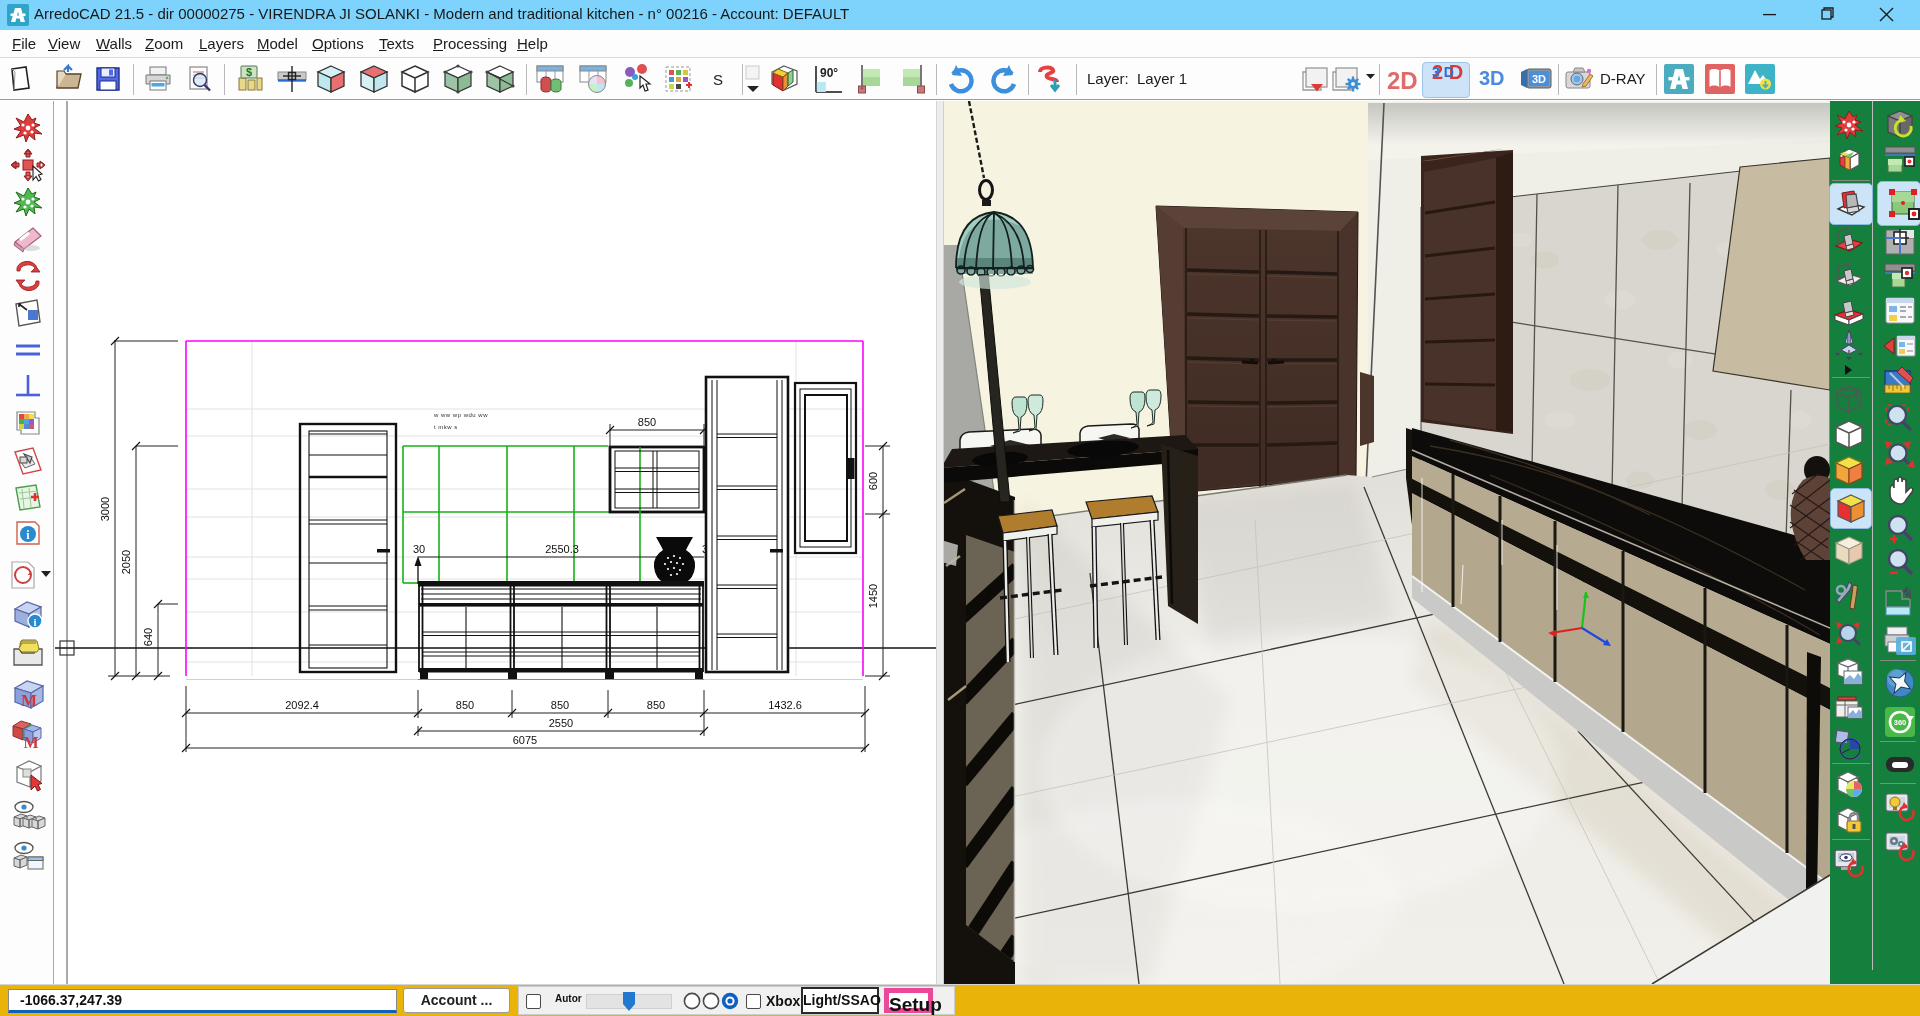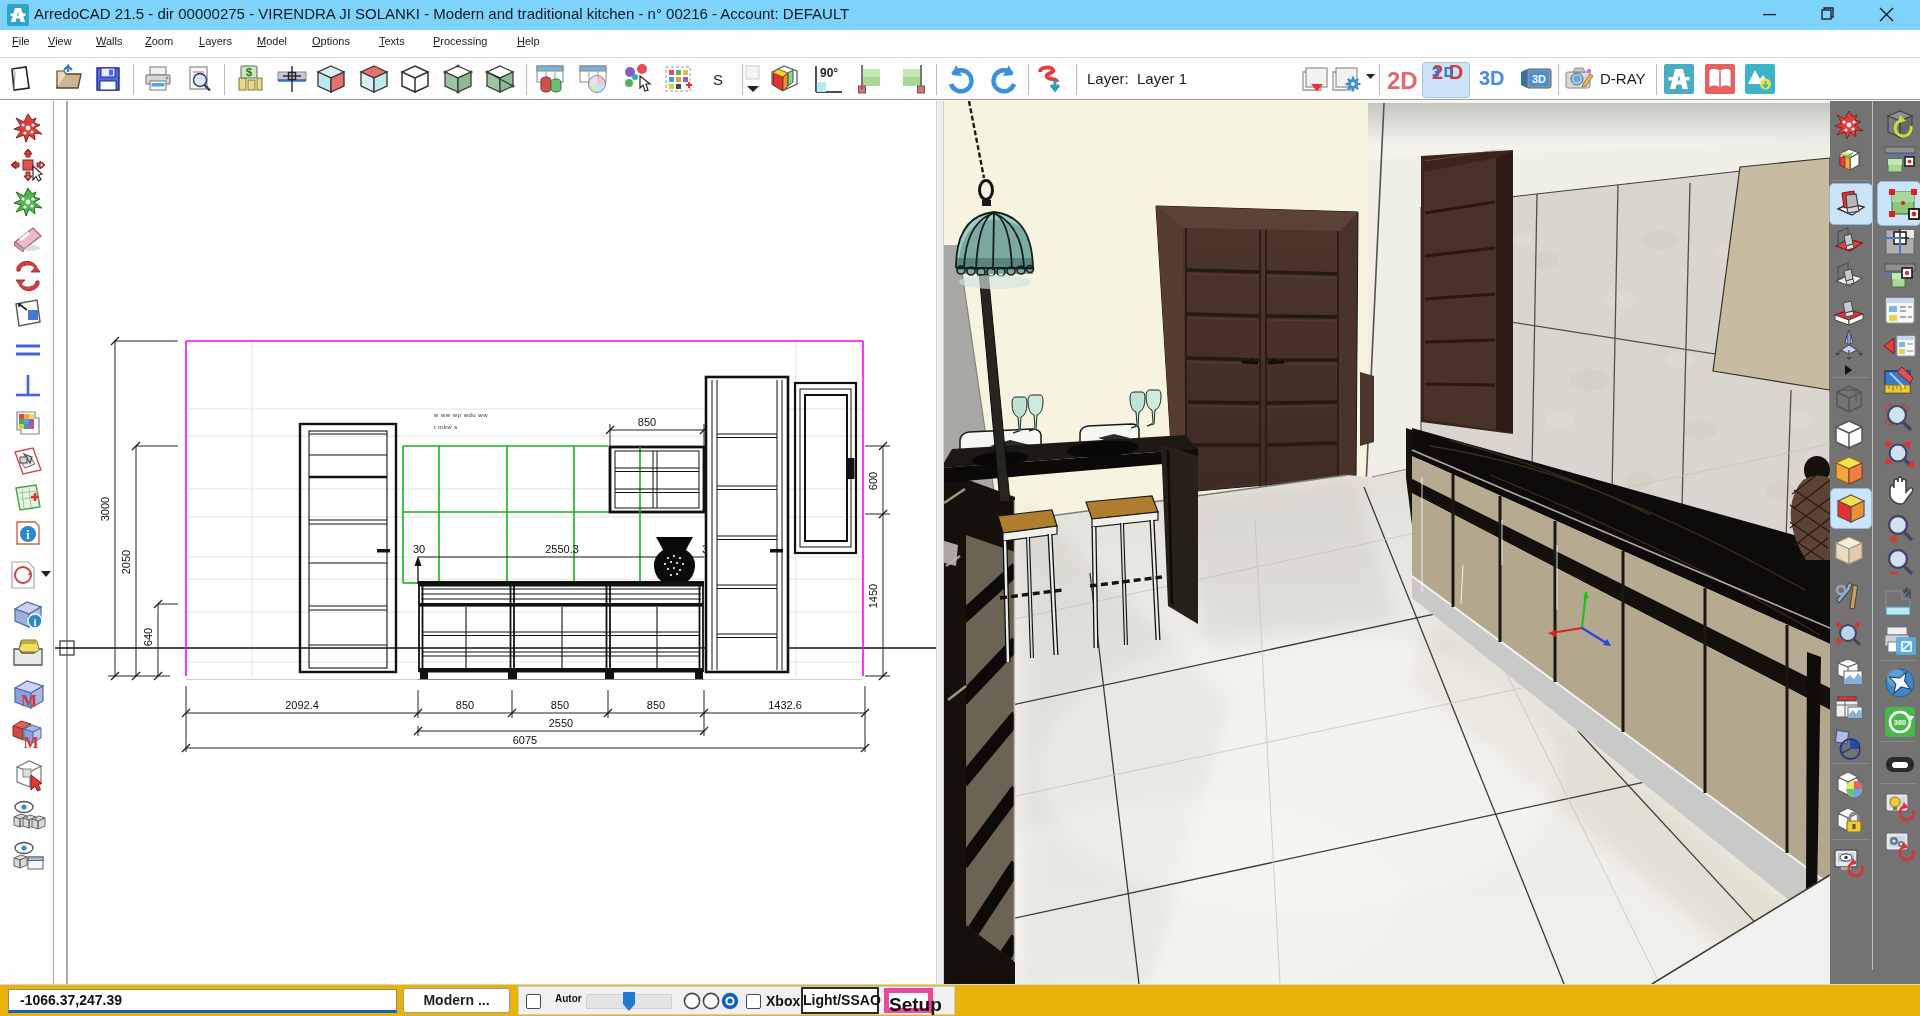--- a/index.html
+++ b/index.html
@@ -1,30 +1,30 @@
 <!DOCTYPE html>
 <html><head>
 <meta charset="utf-8">
 <style>
   * { margin:0; padding:0; box-sizing:border-box; }
   html,body { width:1920px; height:1016px; overflow:hidden; font-family:"Liberation Sans", sans-serif; }
   .abs { position:absolute; }
   #page { position:relative; width:1920px; height:1016px; background:#fff; }
   #titlebar { position:absolute; left:0; top:0; width:1920px; height:30px; background:#7dd3fc; }
   #menubar { position:absolute; left:0; top:30px; width:1920px; height:28px; background:#fdfdfd; border-bottom:1px solid #d7d7d7; }
-  .menuitem { position:absolute; top:5px; font-size:11px; color:#1b1b1b; }
+  .menuitem { position:absolute; top:5px; font-size:15px; color:#1b1b1b; }
   #toolbar { position:absolute; left:0; top:59px; width:1920px; height:41px; background:#fdfdfd; border-bottom:1px solid #9b9b9b; }
   .tsep { position:absolute; top:5px; width:1px; height:31px; background:#b9b9b9; }
   .ticon { position:absolute; top:5px; }
   #leftbar { position:absolute; left:0; top:101px; width:54px; height:883px; background:#fdfdfd; border-right:1px solid #a8a8a8; }
   .licon { position:absolute; left:11px; }
   #canvas2d { position:absolute; left:55px; top:101px; width:881px; height:883px; background:#ffffff; }
   #divider { position:absolute; left:936px; top:101px; width:8px; height:883px; background:#ededed; border-left:1px solid #d4d4d4; border-right:1px solid #cfcfcf; z-index:3; }
   #view3d { position:absolute; left:941px; top:101px; width:889px; height:883px; background:#f4f1e0; overflow:hidden; }
-  #rightbar { position:absolute; left:1830px; top:101px; width:90px; height:883px; background:#737373; }
+  #rightbar { position:absolute; left:1830px; top:101px; width:90px; height:883px; background:#15803d; }
   #statusbar { position:absolute; left:0; top:984px; width:1920px; height:44px; background:#eab308; border-top:1px solid #d4d4d4;font-weight:bold; }
 </style>
 </head>
 <body>
 <div id="page">
   <div id="titlebar">
     <svg class="abs" style="left:7px;top:4px" width="22" height="22" viewBox="0 0 22 22">
       <rect x="0" y="0" width="22" height="22" rx="2" fill="#2ea4c6"></rect>
       <path d="M4 18 L8 4 L14 4 L18 18 L13.6 18 L12.7 14.6 L9.3 14.6 L8.4 18 Z M10 11.6 L12 11.6 L11 7.6 Z" fill="#fff"></path>
       <rect x="3.5" y="9.5" width="6" height="2.6" fill="#fff"></rect>
@@ -1246,21 +1246,21 @@
           <circle cx="19" cy="16" r="3"></circle>
         </g>
         <circle cx="12" cy="13" r="1.6" fill="#e8e8e8"></circle>
         <circle cx="19" cy="16" r="1.2" fill="#e8e8e8"></circle>
         <path d="M31 22 A 7 7 0 1 1 25 18" fill="none" stroke="#e03030" stroke-width="2.6"></path>
         <path d="M22 14 L26 20 L19 21 Z" fill="#e03030"></path>
       </svg>
   </div>
   <div id="statusbar">
     <div class="abs" style="left:8px;top:4px;width:389px;height:24px;background:#fff;border:1px solid #8a8a8a;border-bottom:3px solid #1161b8;font-size:14px;color:#111;line-height:21px;padding-left:11px">-1066.37,247.39</div>
-    <div class="abs" style="left:403px;top:3px;width:107px;height:25px;background:#fff;border:1px solid #9a9a9a;border-radius:3px;font-size:14px;color:#222;text-align:center;line-height:23px">Modern ...</div>
+    <div class="abs" style="left:403px;top:3px;width:107px;height:25px;background:#fff;border:1px solid #9a9a9a;border-radius:3px;font-size:14px;color:#222;text-align:center;line-height:23px">Account ...</div>
     <div class="abs" style="left:518px;top:1px;width:437px;height:29px;background:#f0f0f0;border:1px solid #cdcdcd"></div>
     <div class="abs" style="left:526px;top:9px;width:15px;height:15px;background:#fff;border:1.5px solid #4a4a4a;border-radius:2px"></div>
     <div class="abs" style="left:555px;top:8px;font-size:10px;color:#111">Autor</div>
     <div class="abs" style="left:586px;top:9px;width:86px;height:15px;background:#e3e3e3;border:1px solid #d0d0d0"></div>
     <svg class="abs" style="left:622px;top:6px" width="14" height="21" viewBox="0 0 14 21">
         <path d="M1 1 L13 1 L13 13 L7 20 L1 13 Z" fill="#2277cf"></path>
       </svg>
     <svg class="abs" style="left:683px;top:7px" width="68" height="18" viewBox="0 0 68 18">
         <circle cx="9" cy="9" r="7.6" fill="#fff" stroke="#4a4a4a" stroke-width="1.6"></circle>
         <circle cx="28" cy="9" r="7.6" fill="#fff" stroke="#4a4a4a" stroke-width="1.6"></circle>

